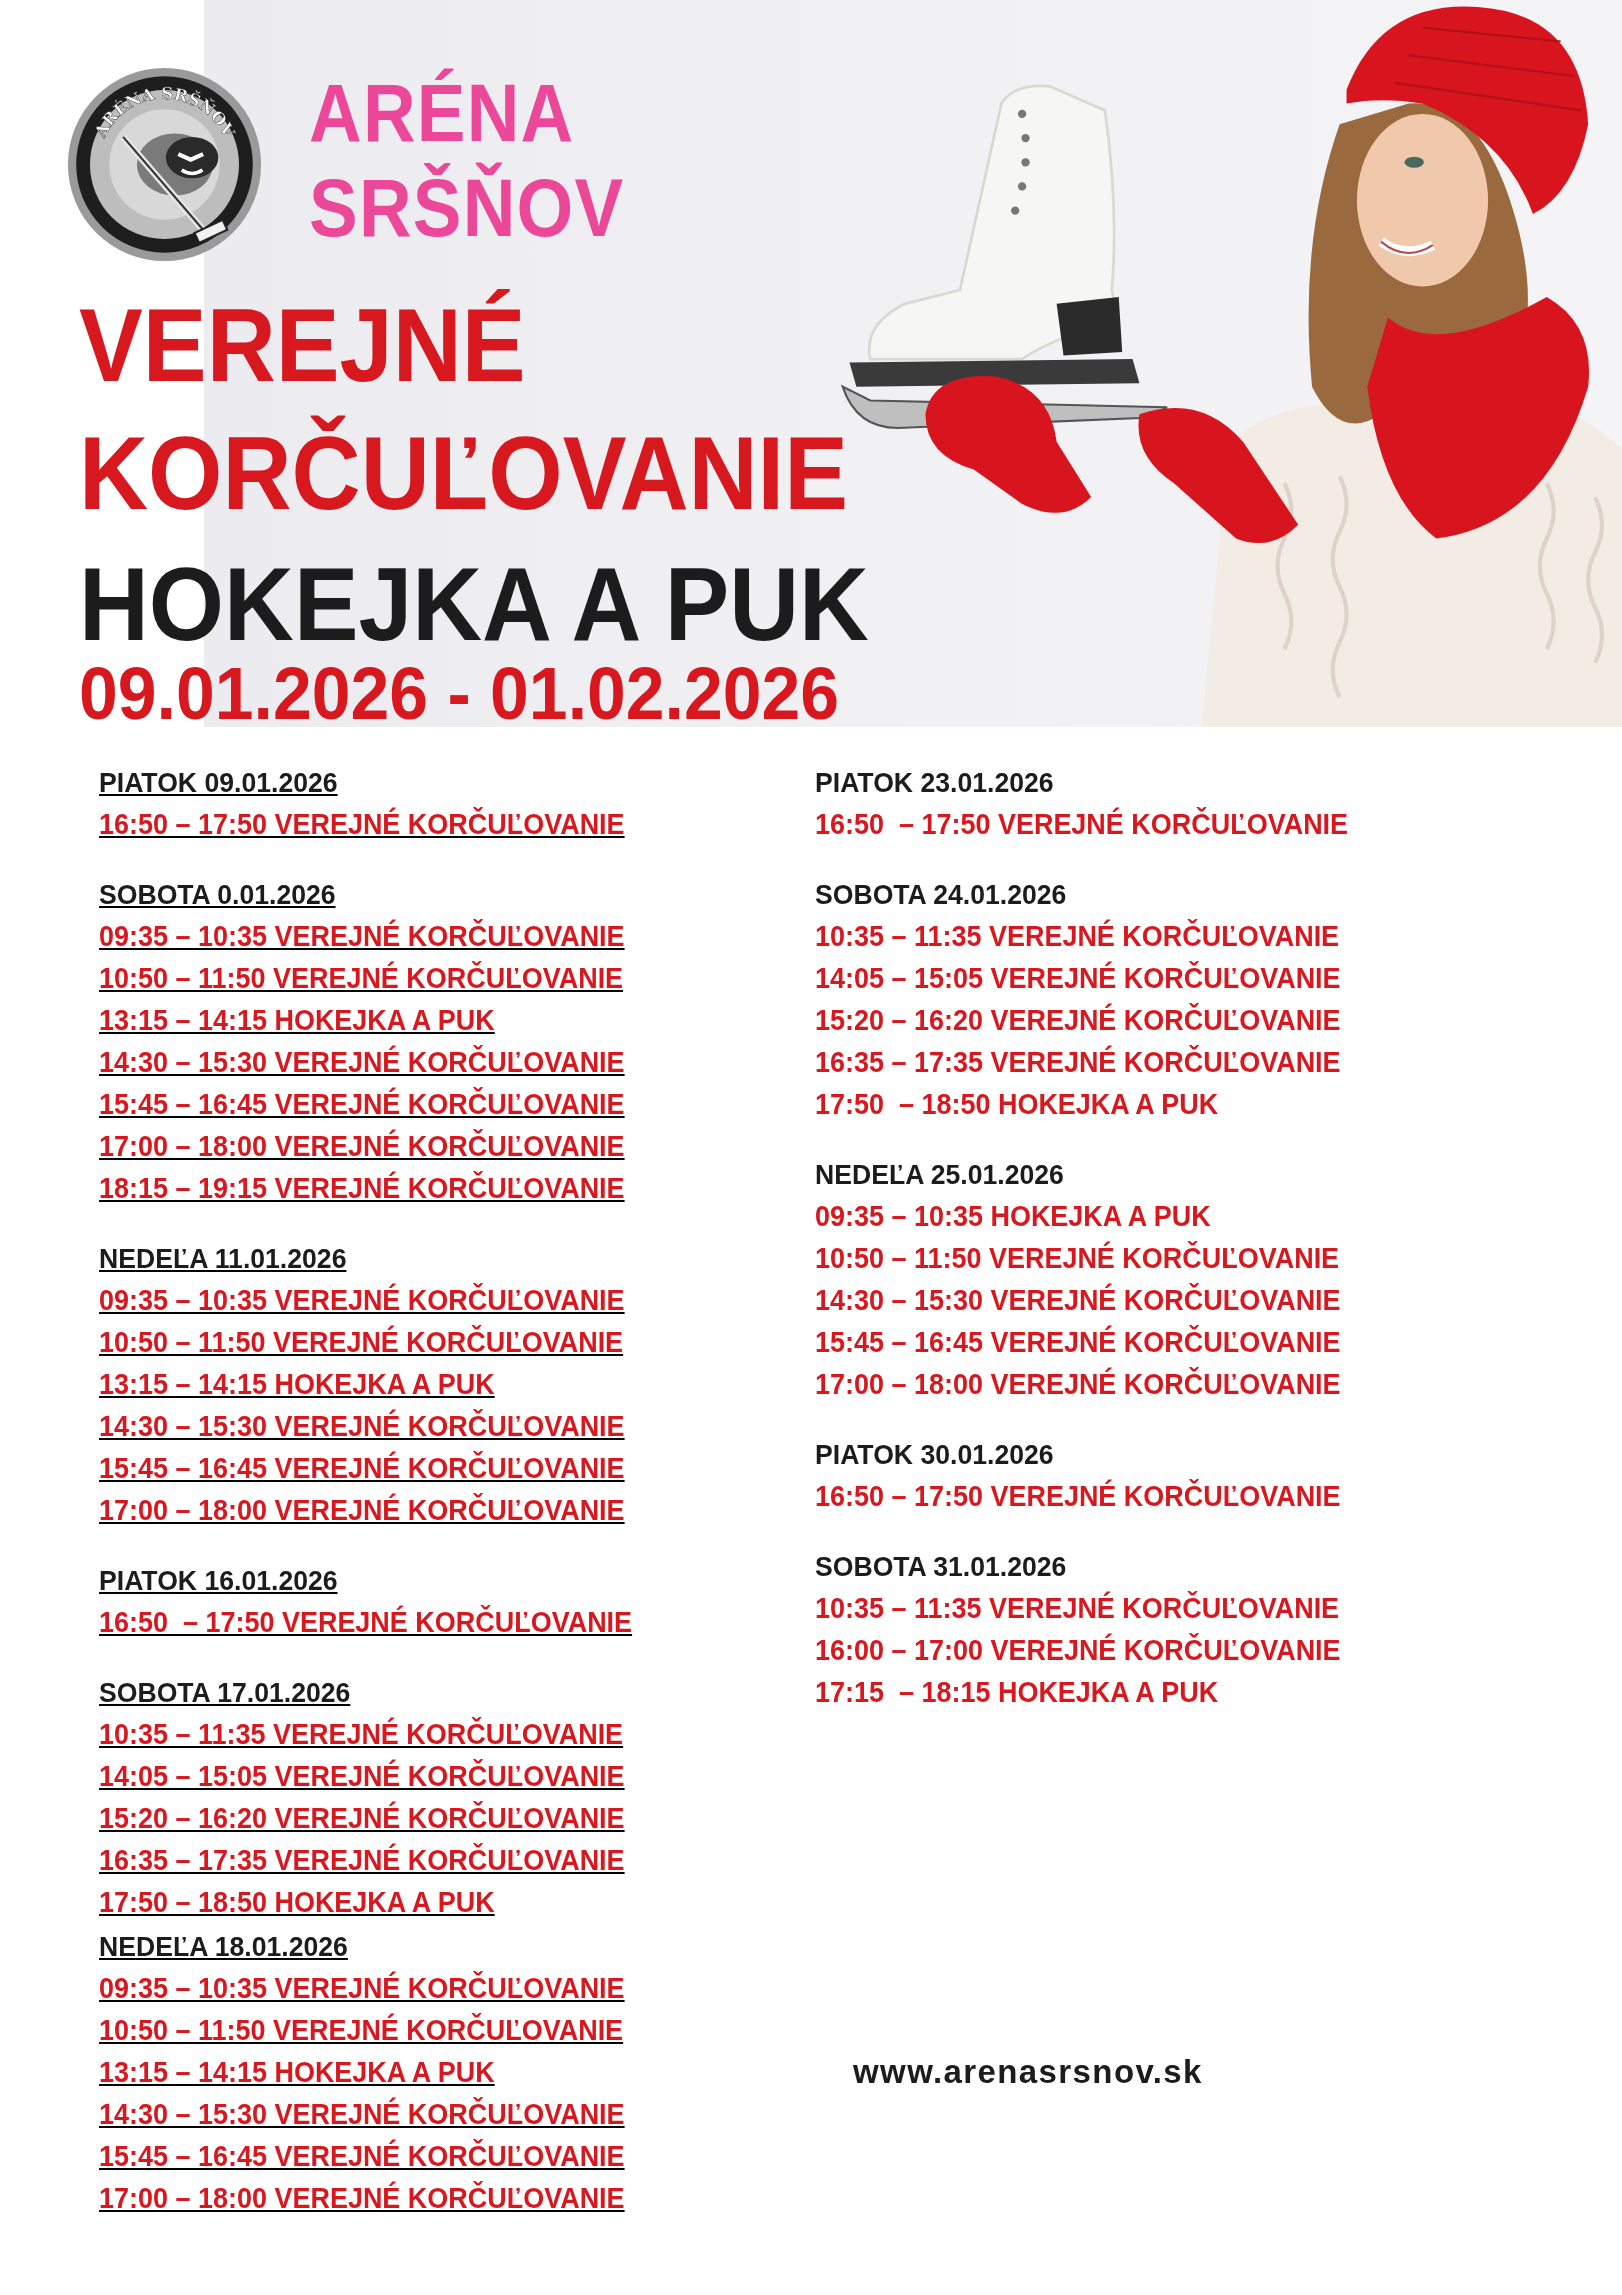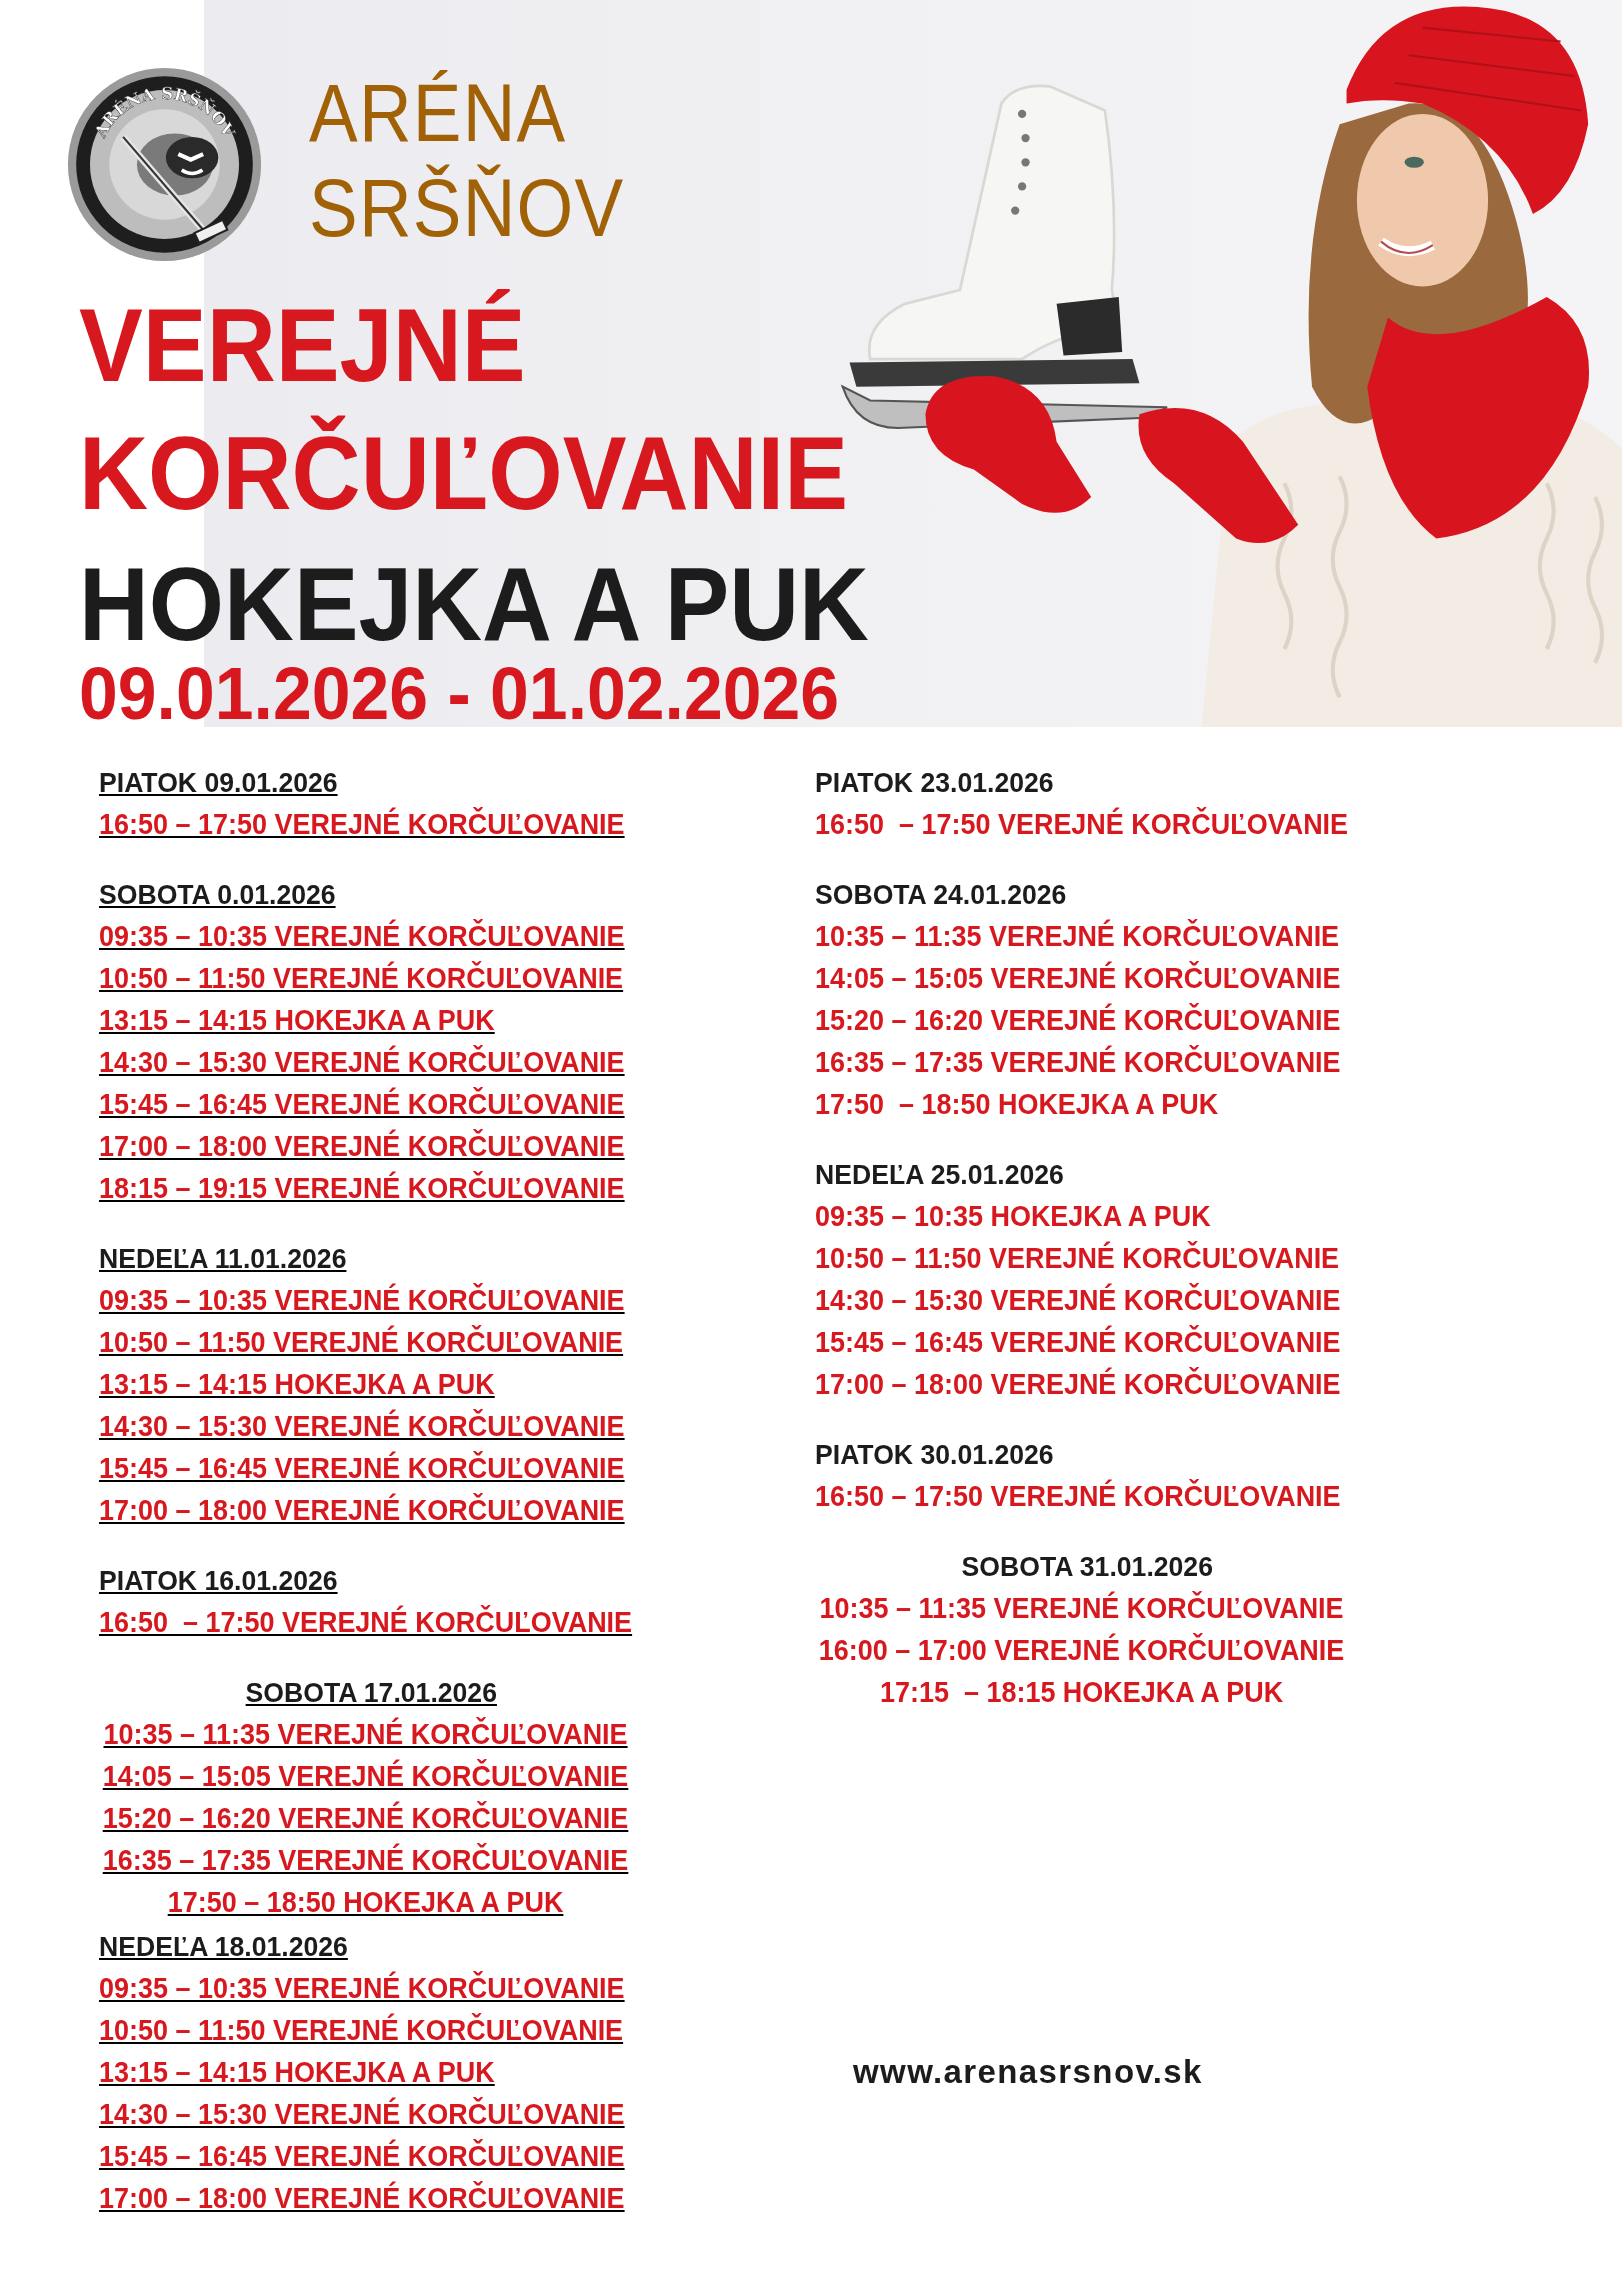--- a/index.html
+++ b/index.html
@@ -10,21 +10,21 @@
   }
   .hero-bg {
     position:absolute; left:204px; top:0; width:1418px; height:727px;
     background: linear-gradient(90deg, #ececf0 0%, #f1f1f4 50%, #f4f4f6 100%);
   }
   .logo {
     position:absolute; left:61px; top:61px; width:207px; height:207px;
   }
   .brand {
     position:absolute; left:309px; top:73px;
-    font-weight:400; font-size:81px; line-height:81px; color:#a16207;
+    font-weight:700; font-size:81px; line-height:81px; color:#ec4899;
     letter-spacing:1.4px;
   }
   .brand div { height:95px; transform: scaleX(0.9); transform-origin:left; }
   .title-red {
     position:absolute; left:79px; font-weight:700; color:#d7191f;
     font-size:104px; line-height:104px; transform: scaleX(0.92); transform-origin:left;
   }
   .title-black {
     position:absolute; left:79px; top:552px; font-weight:700; color:#1c1c1c;
     font-size:104px; line-height:104px; transform: scaleX(0.93); transform-origin:left;
@@ -35,21 +35,21 @@
   }
   .photo {
     position:absolute; left:815px; top:0; width:807px; height:727px;
   }
   .col {
     position:absolute; top:763px;
   }
   .col.left { left:99px;text-decoration:underline; }
   .col.right { left:815px; }
   .day { margin-bottom: 30px; }
-  .day.tight { margin-bottom: 4.1px; text-align: center; }
+  .day.tight { margin-bottom: 4.1px; }
   .day-head {
     font-weight:700; color:#1c1c1c; font-size:28px; line-height:40px;
     transform: scaleX(0.95); transform-origin:left; white-space:nowrap;
   }
   .slot {
     font-weight:700; color:#d7191f; font-size:29px; line-height:42px;
     transform: scaleX(0.93); transform-origin:left; white-space:pre;
   }
   .web {
     position:absolute; left:853px; top:2044px;

